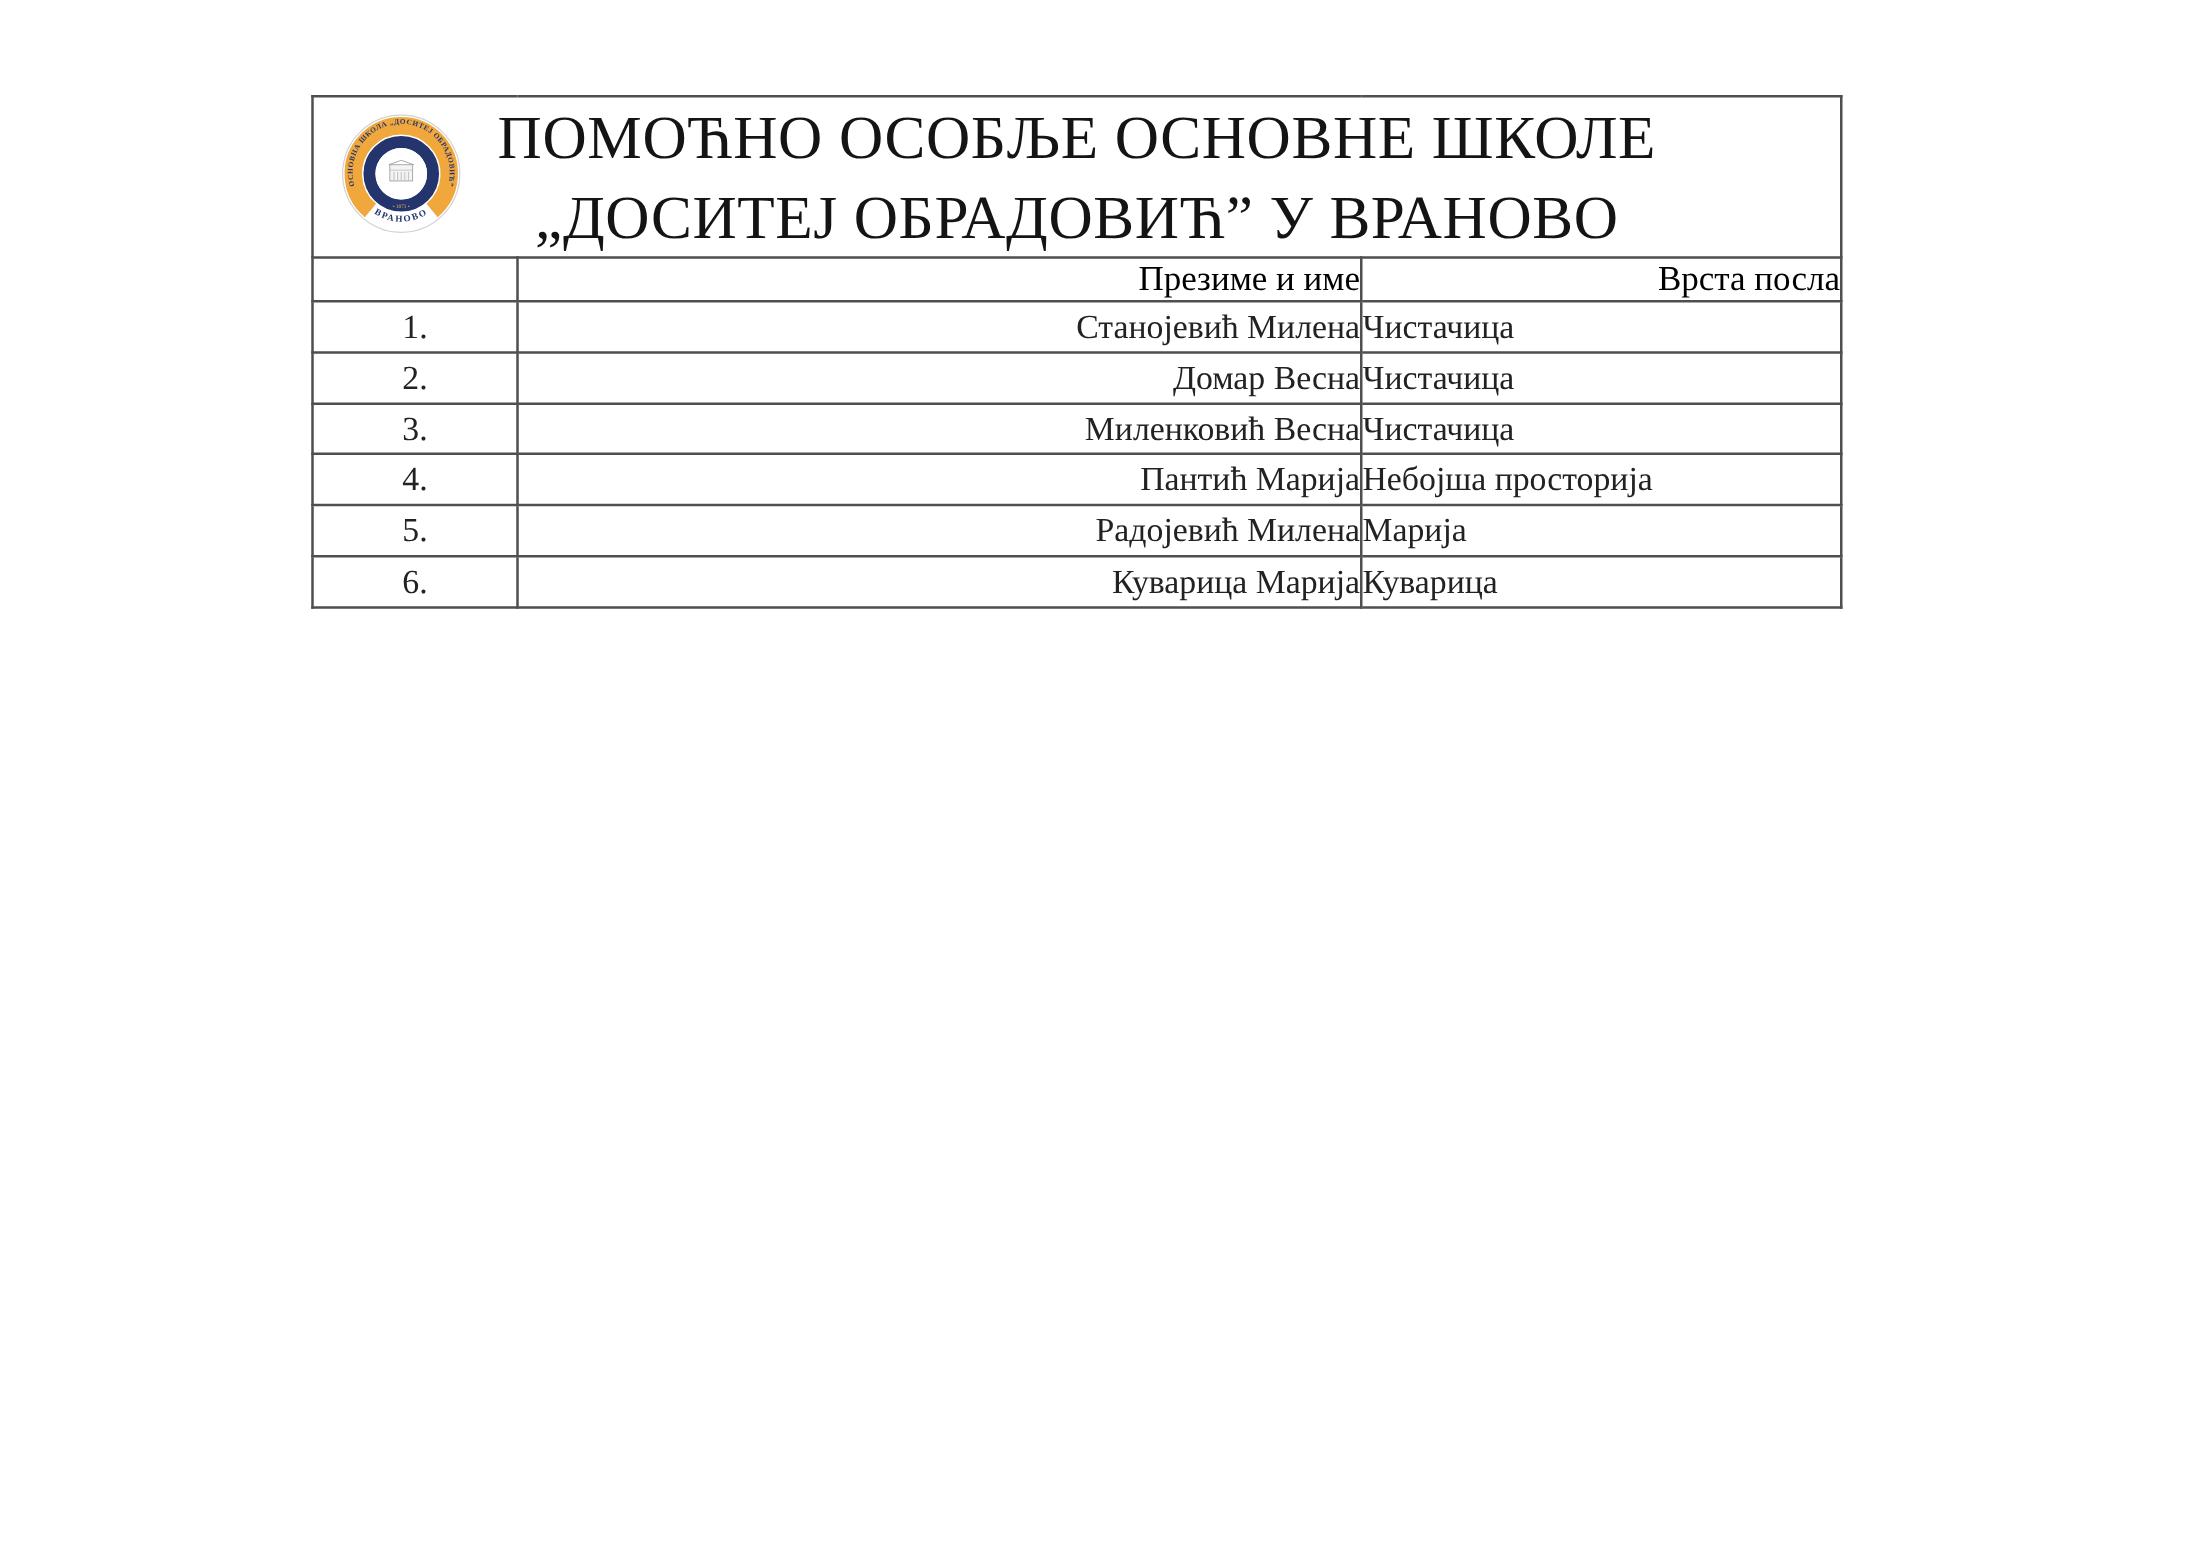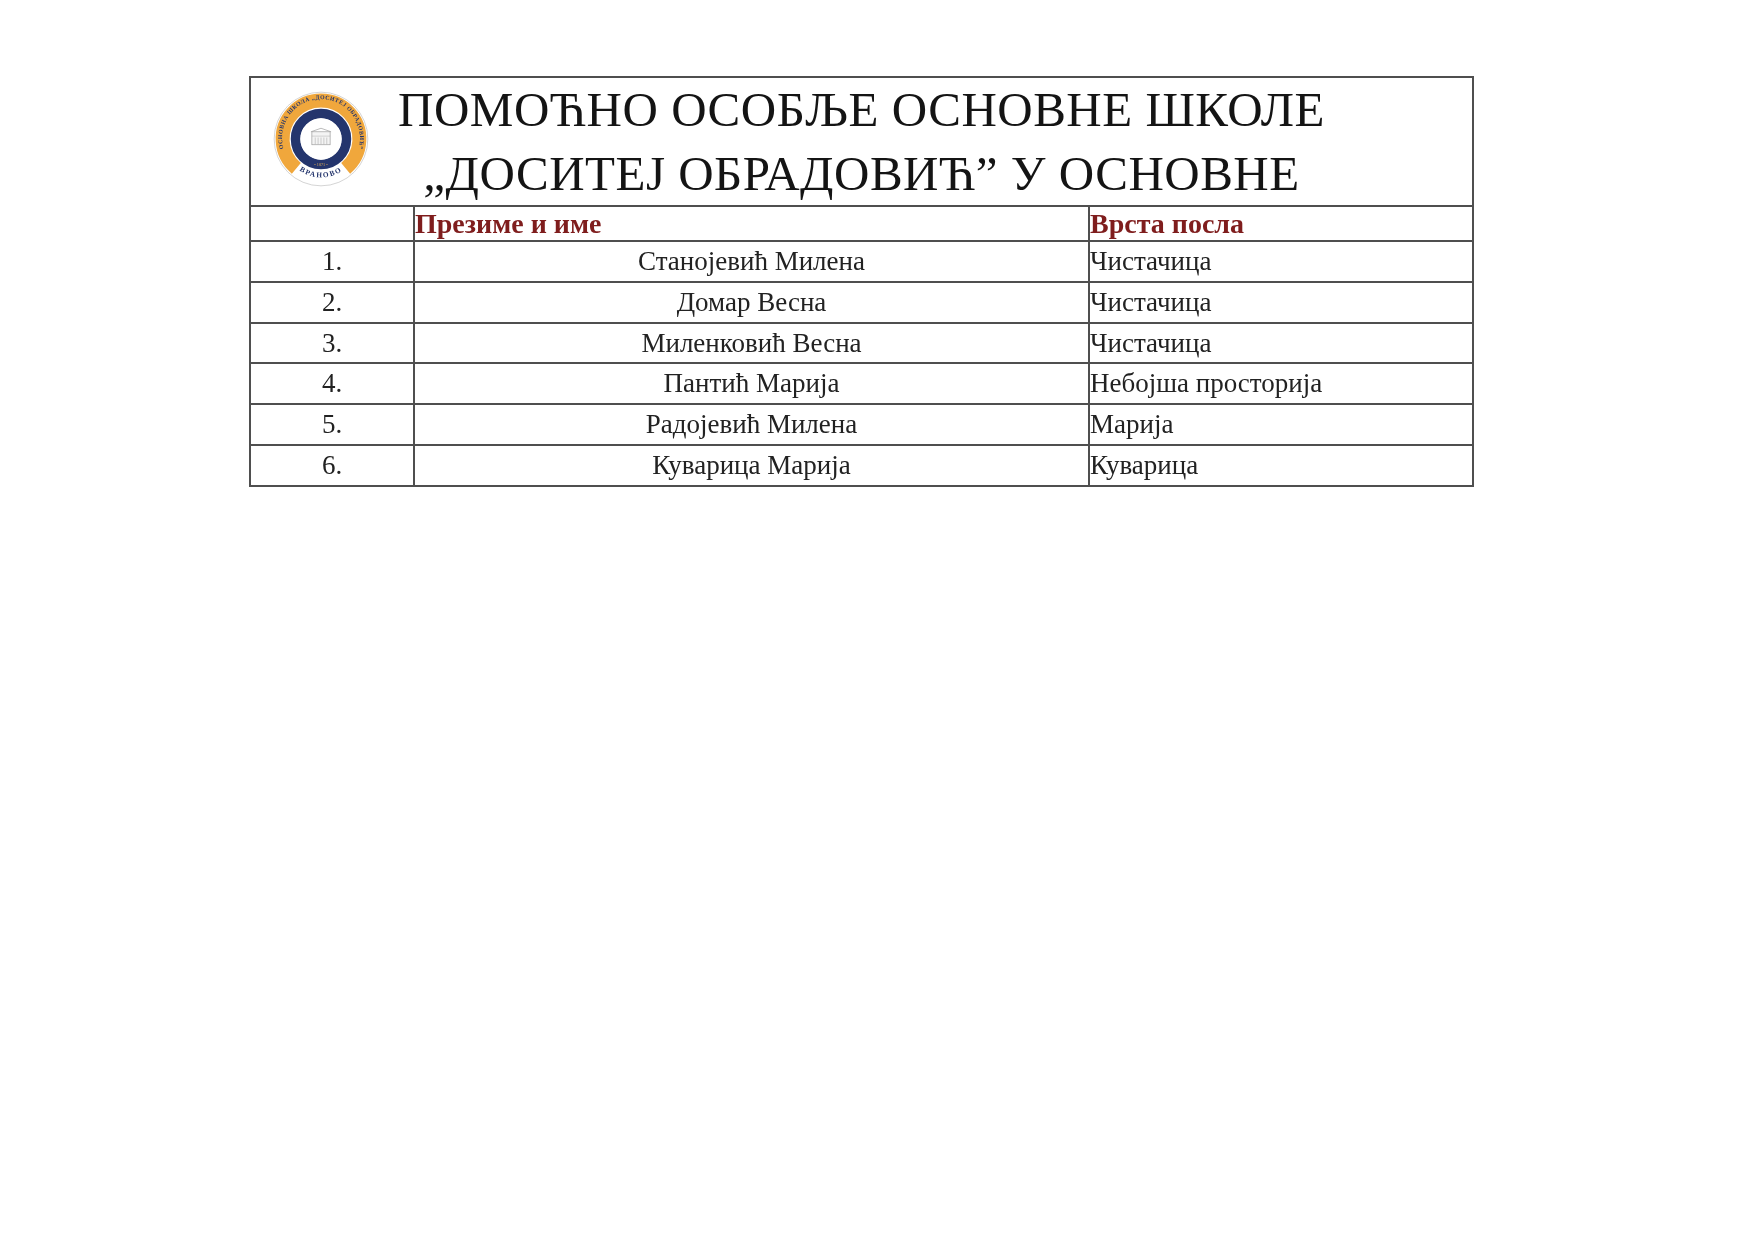--- a/index.html
+++ b/index.html
@@ -41,28 +41,28 @@
     color: #141414;
     letter-spacing: 0.5px;
   }
   .logo-box {
     position: absolute;
     left: 22px; top: 13px;
     width: 96px; height: 96px;
   }
   tr.header-row td {
     height: 33px;
-    font-weight: bold;
+    font-weight: normal;
     font-size: 28px;
-    text-align: left;
-    color: #7f1d1d;
+    text-align: right;
+    color: #000000;
   }
   tr.data-row td { height: 38.7px; }
   td.num-cell  { text-align: center; }
-  td.name-cell { text-align: center; padding-left: 11px; }
+  td.name-cell { text-align: right; padding-left: 11px; }
   td.job-cell  { text-align: left; padding-left: 10px; margin-left: 28px; }
 </style>
 </head>
 <body>
 
 <div class="sheet">
 
   <table class="doc-table">
     <colgroup>
       <col style="width:164px">
@@ -103,21 +103,21 @@
               <textPath href="#arcTop" startOffset="50%" text-anchor="middle">ОСНОВНА ШКОЛА „ДОСИТЕЈ ОБРАДОВИЋ”</textPath>
             </text>
             <text font-size="7.6" font-weight="bold" letter-spacing="1.6" font-family="Liberation Serif, DejaVu Serif, serif" fill="#24356D">
               <textPath href="#arcBottom" startOffset="50%" text-anchor="middle">ВРАНОВО</textPath>
             </text>
             <text x="50" y="78.6" font-size="4.4" text-anchor="middle" font-family="Liberation Serif, DejaVu Serif, serif" fill="#DFAF58">• 1871 •</text>
           </svg>
         </span>
         <div class="doc-title">
           <div>ПОМОЋНО ОСОБЉЕ ОСНОВНЕ ШКОЛЕ</div>
-          <div>„ДОСИТЕЈ ОБРАДОВИЋ” У ОСНОВНЕ</div>
+          <div>„ДОСИТЕЈ ОБРАДОВИЋ” У ВРАНОВО</div>
         </div>
       </td>
     </tr>
 
     <tr class="header-row">
       <td></td>
       <td>Презиме и име</td>
       <td>Врста посла</td>
     </tr>
 

